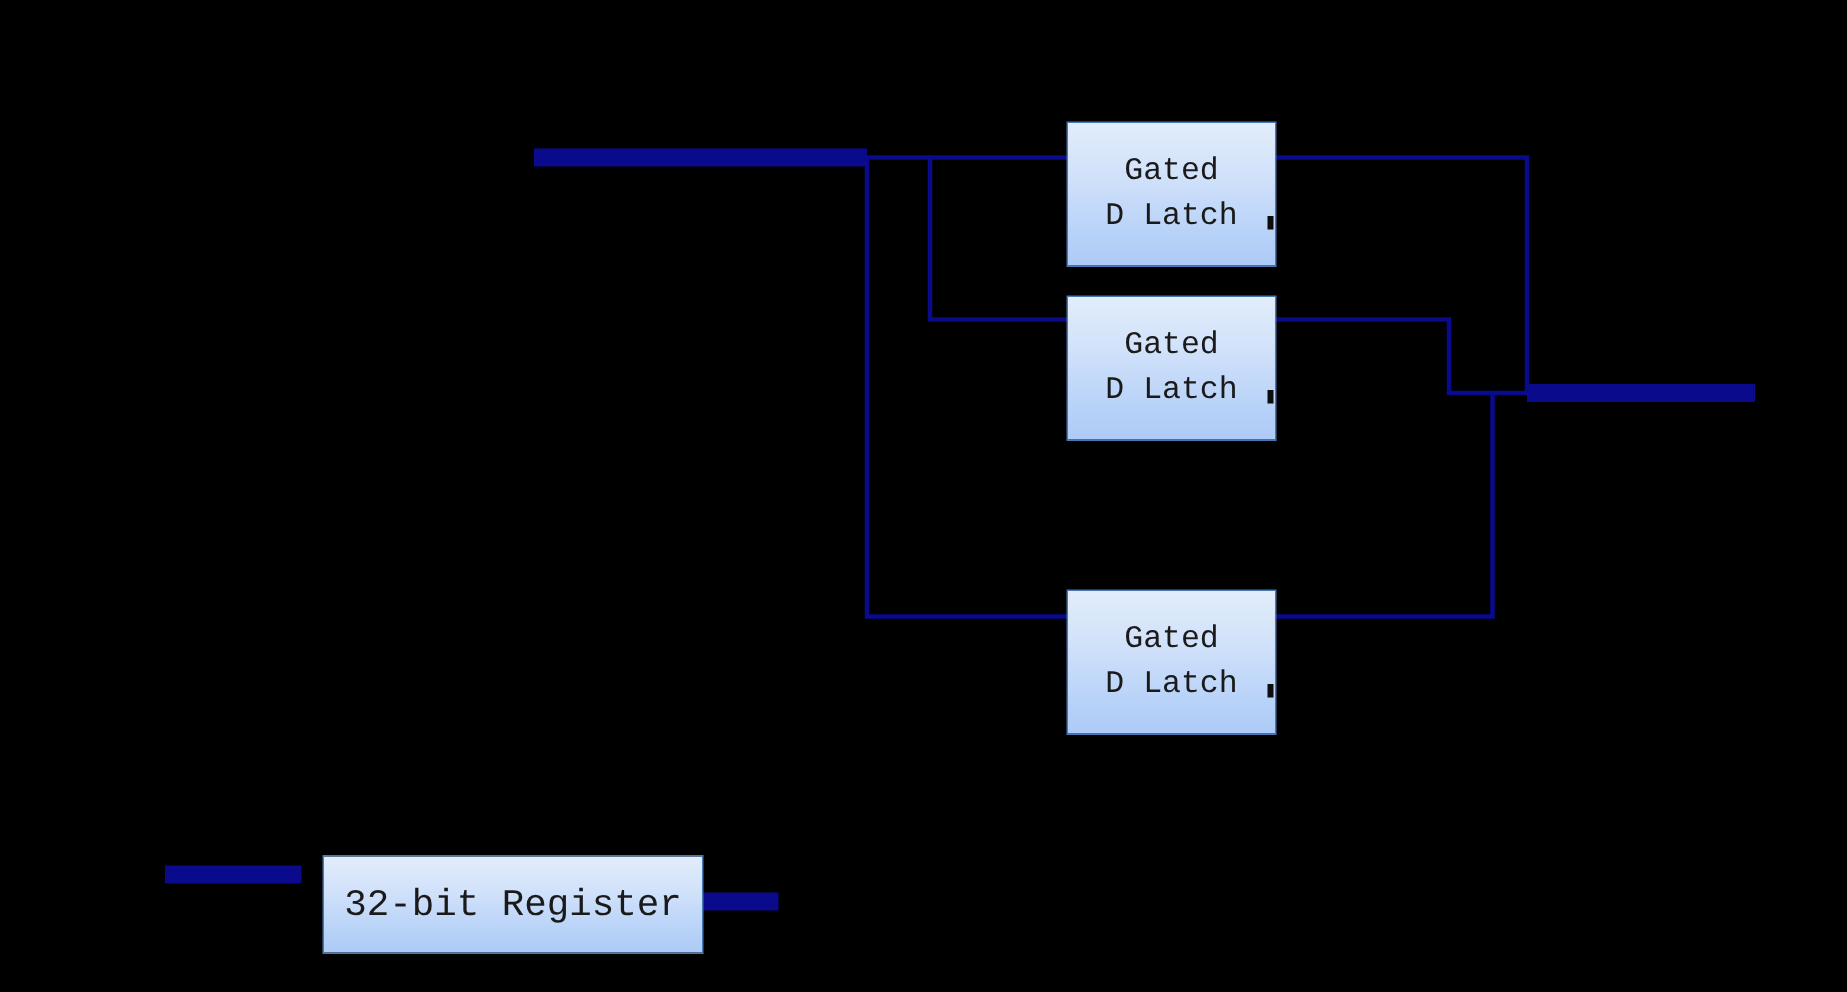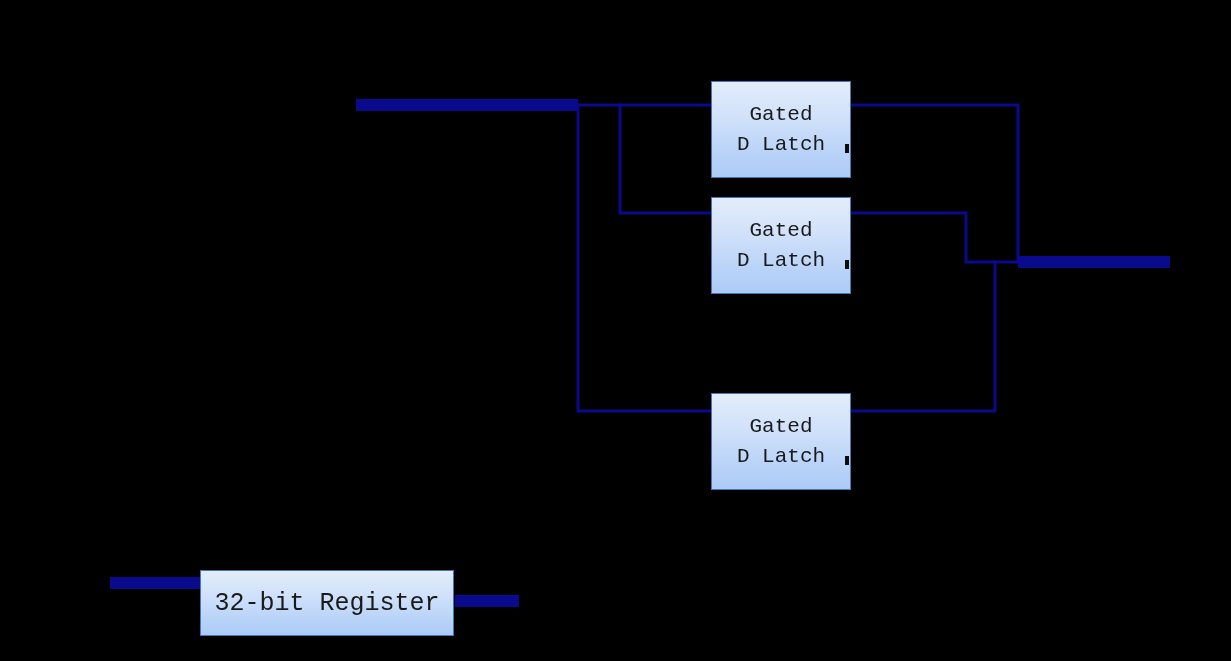--- a/index.html
+++ b/index.html
@@ -91,17 +91,17 @@
     <span class="ln">D Latch</span>
   </div>
   <div class="port-tick" style="left:845px;top:260px;"></div>
 
   <div class="block latch" style="left:711px;top:393px;">
     <span class="ln">Gated</span>
     <span class="ln">D Latch</span>
   </div>
   <div class="port-tick" style="left:845px;top:456px;"></div>
 
-  <div class="block register" style="left:200px;top:570px;">
+  <div class="block register" style="left:215px;top:570px;">
     <span>32-bit Register</span>
   </div>
 
 </div>
 
 </body></html>

